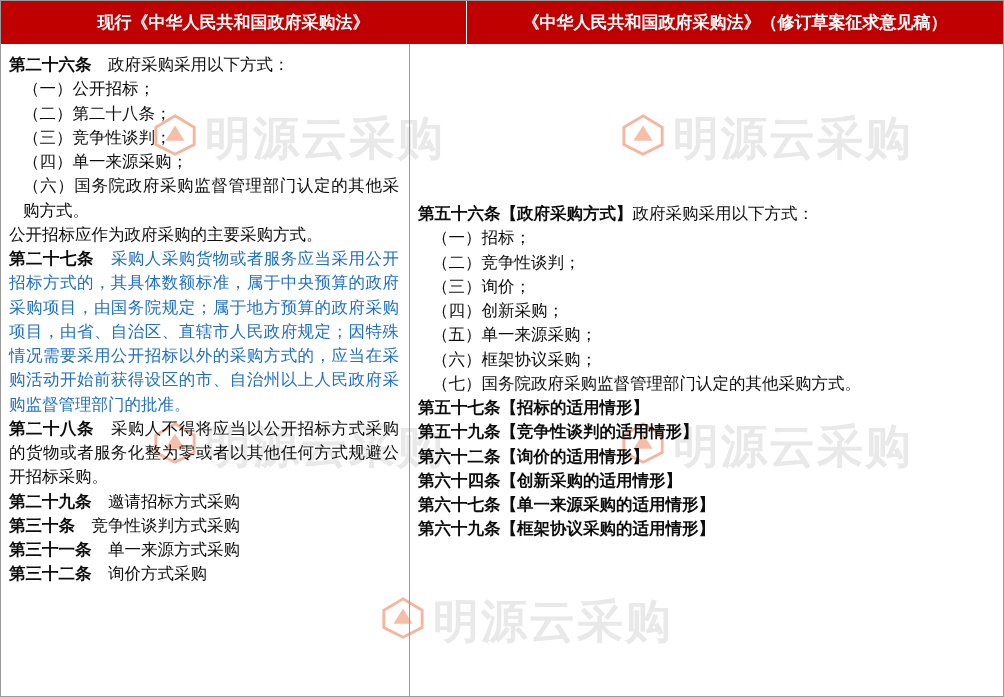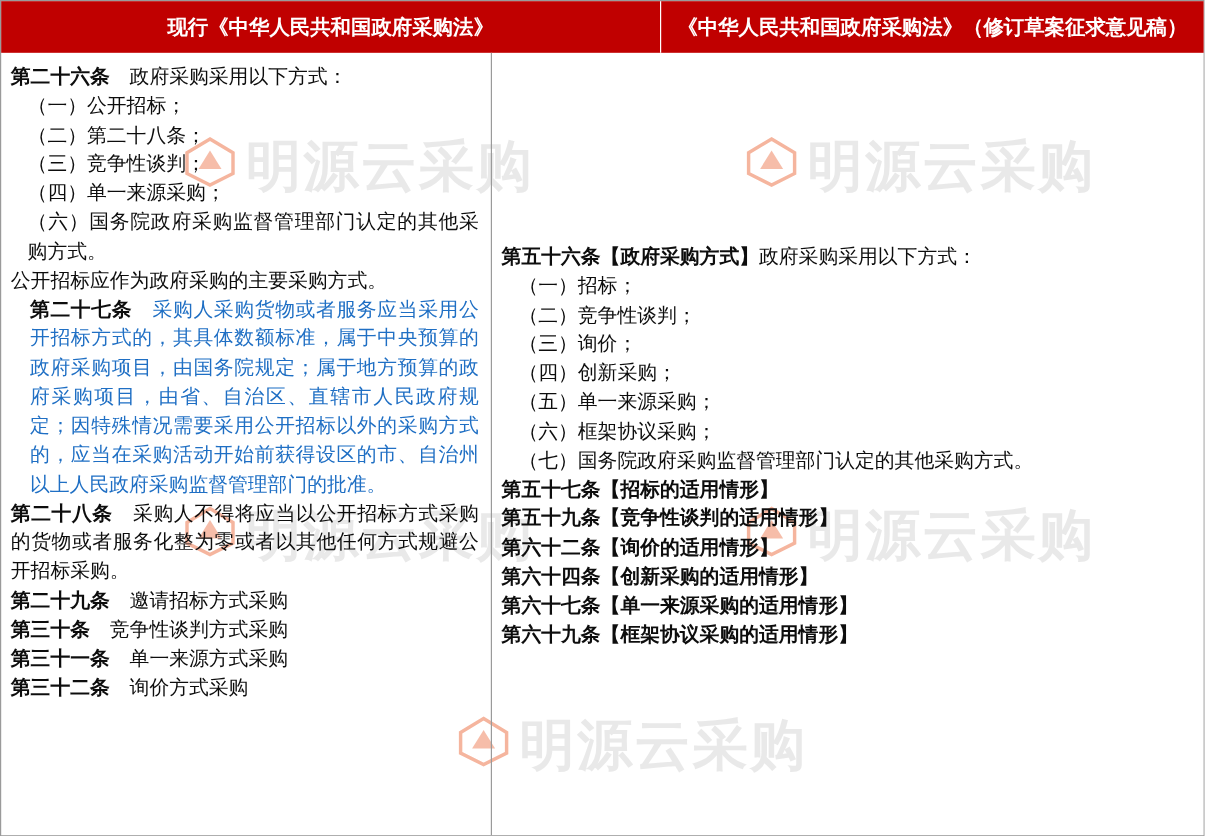--- a/index.html
+++ b/index.html
@@ -61,21 +61,21 @@
     color: #ffffff;
     font-weight: bold;
     font-size: 17px;
     display: flex;
     align-items: center;
     justify-content: center;
     box-sizing: border-box;
     text-align: center;
   }
   .th-left {
-    width: 550px;
+    width: 466px;
     border-right: 1px solid #ffffff;
   }
   .th-right {
     flex: 1;
   }
   .tbody {
     display: flex;
     flex: 1;
     min-height: 0;
   }
@@ -106,21 +106,20 @@
   }
   .art {
     font-weight: bold;
   }
   .indent {
     text-indent: 0;
     padding-left: 14px;
   }
   .blue {
     color: #1f6fc4;
-    margin-left: 16px;
   }
   .blue .art {
     color: #0d0d0d;
   }
 </style>
 </head>
 <body>
 
 <div class="page">
 

